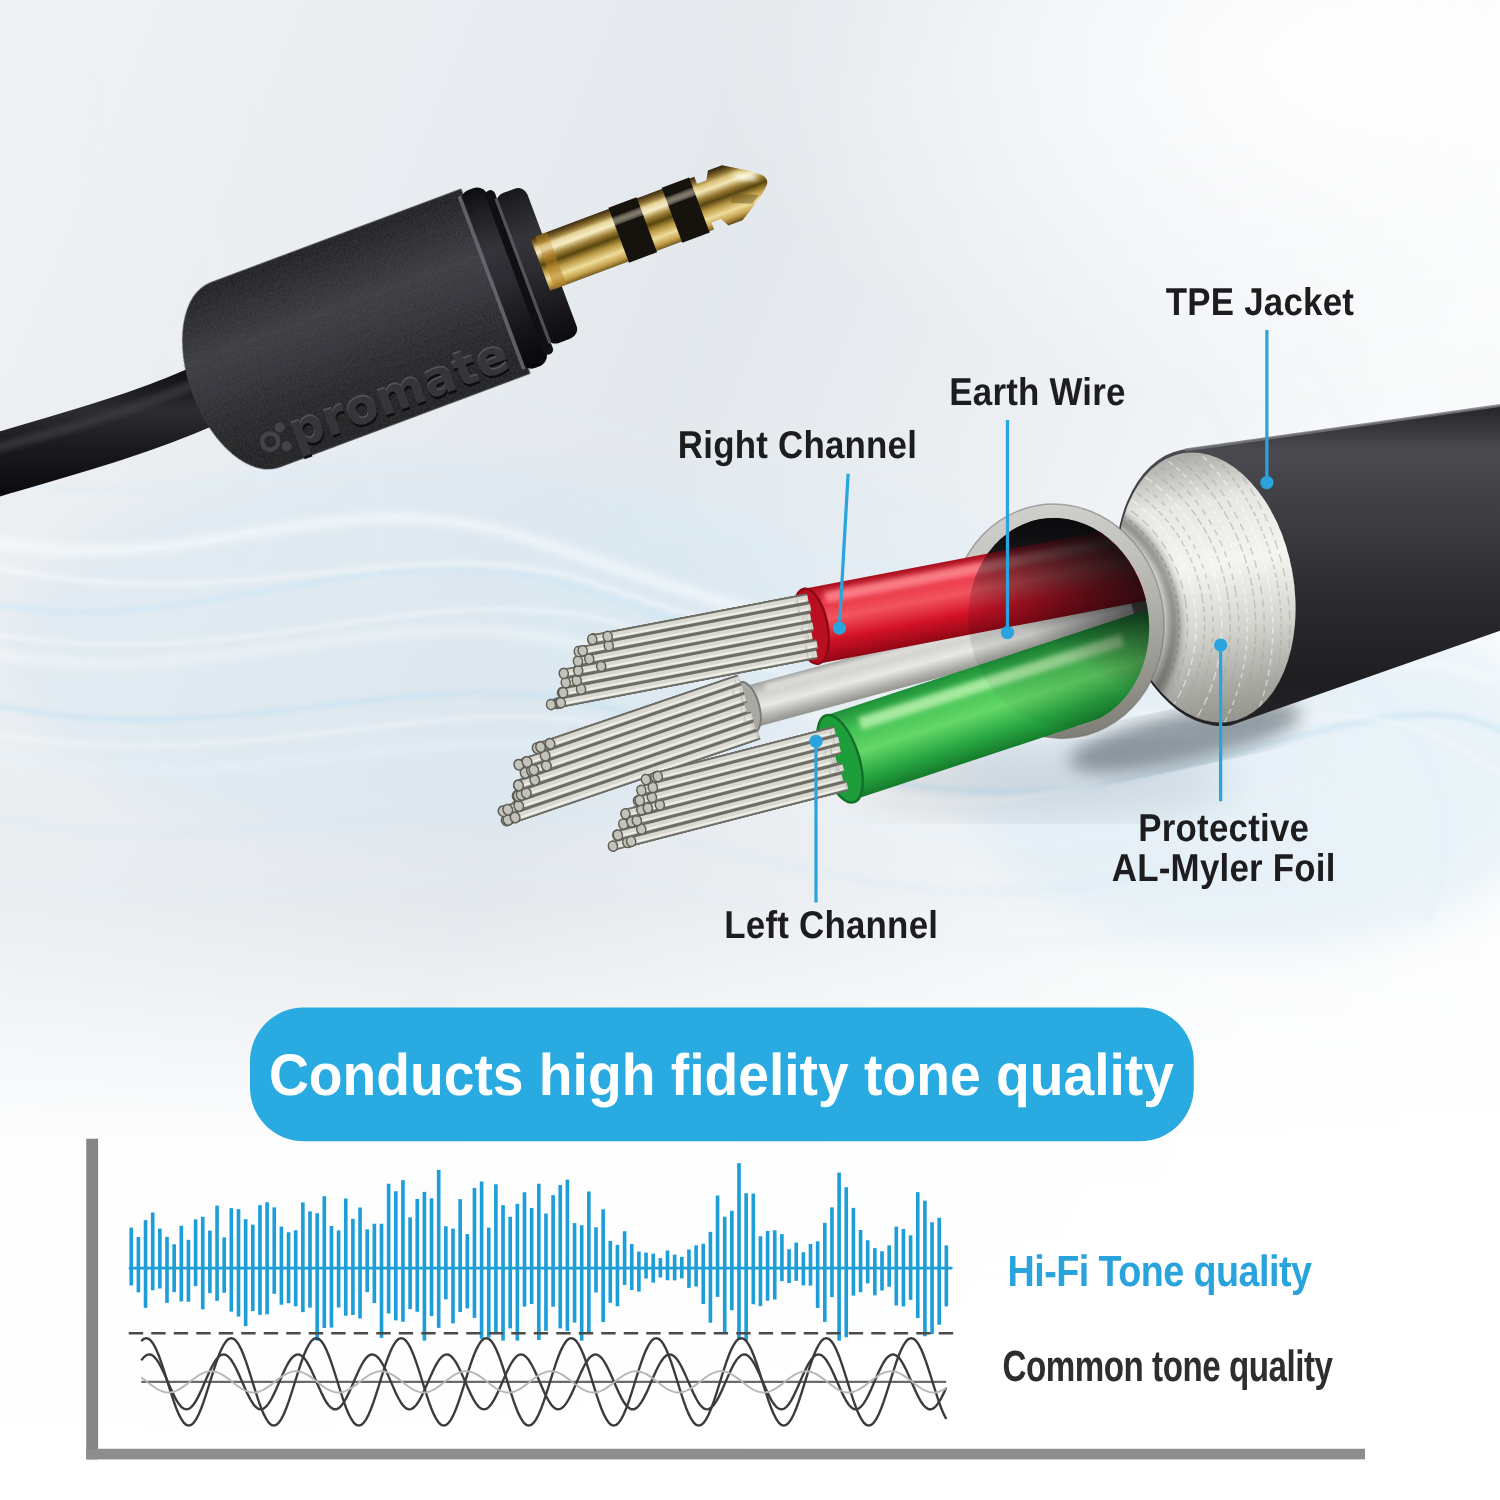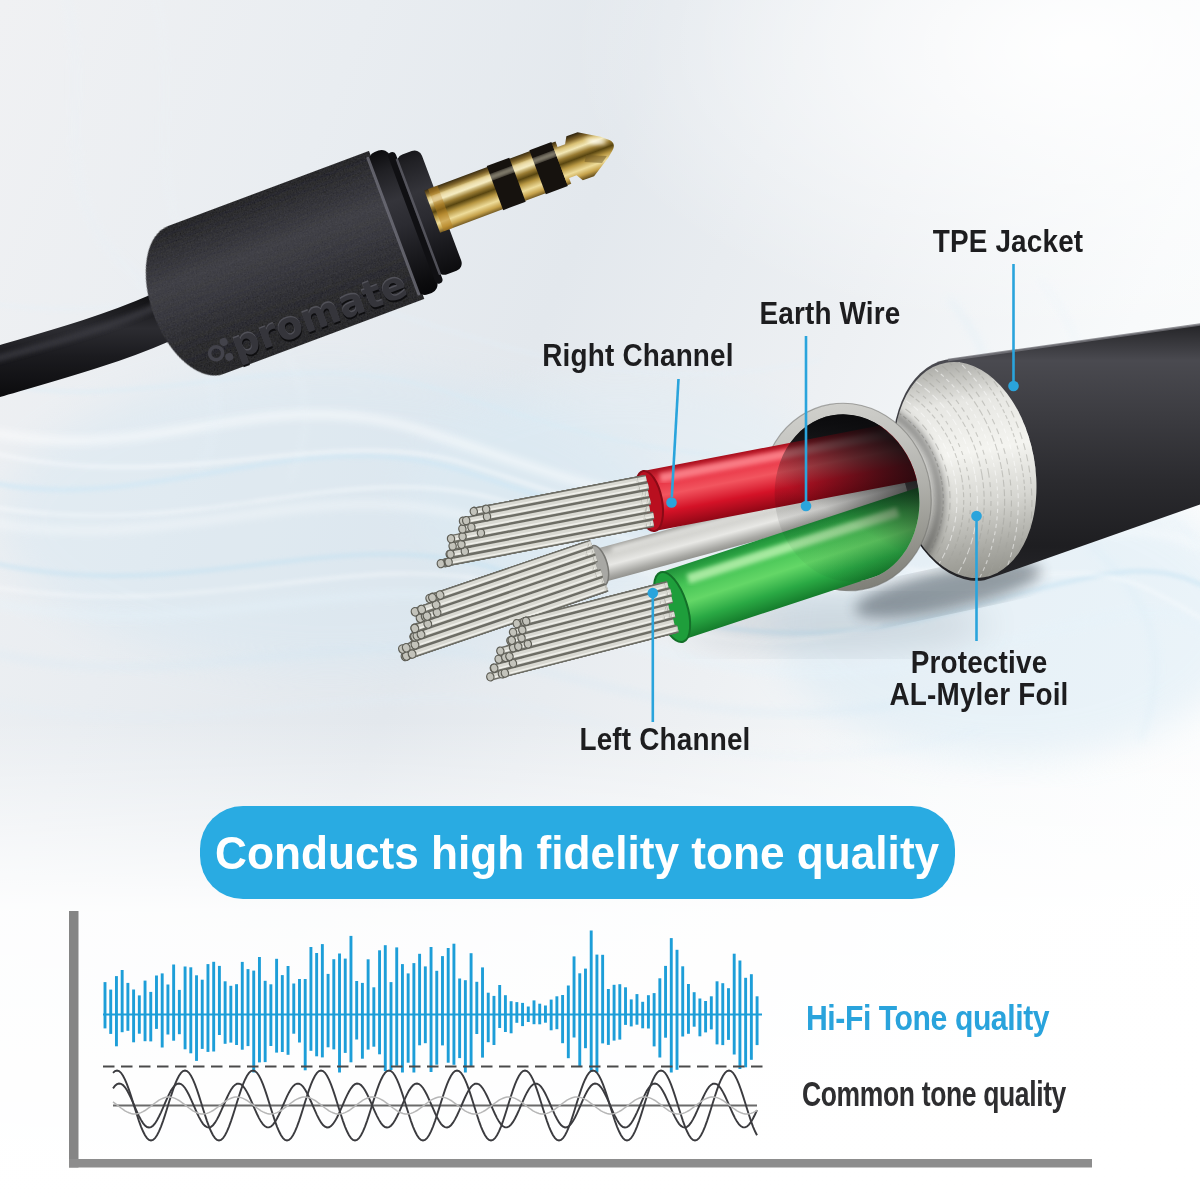--- a/index.html
+++ b/index.html
@@ -12,21 +12,21 @@
       linear-gradient(112deg, #f0f1f3 0%, #e9edf1 22%, #e3e8ed 40%, #edf0f3 58%, #f8fafb 75%, #ffffff 100%);
   }
   #scene{position:absolute;left:0;top:0;}
   .callout{
     position:absolute;white-space:nowrap;color:#1d1d1f;
     font-weight:bold;font-size:31px;letter-spacing:0.2px;
     transform:translate(-50%,-50%) scaleX(0.90);
   }
   .callout.two-line{text-align:center;line-height:31.5px;}
   #banner{
-    position:absolute;left:200px;top:806px;width:755px;height:93px;
+    position:absolute;left:200px;top:806px;width:755px;height:107px;
     background:#29abe2;border-radius:43px;
     display:flex;align-items:center;justify-content:center;
   }
   #banner .banner-text{
     color:#ffffff;font-weight:bold;font-size:47px;white-space:nowrap;
     transform:scaleX(0.94);letter-spacing:0px;
   }
   .wave-label{
     position:absolute;white-space:nowrap;font-weight:bold;font-size:35px;
     transform-origin:left center;letter-spacing:-0.5px;

